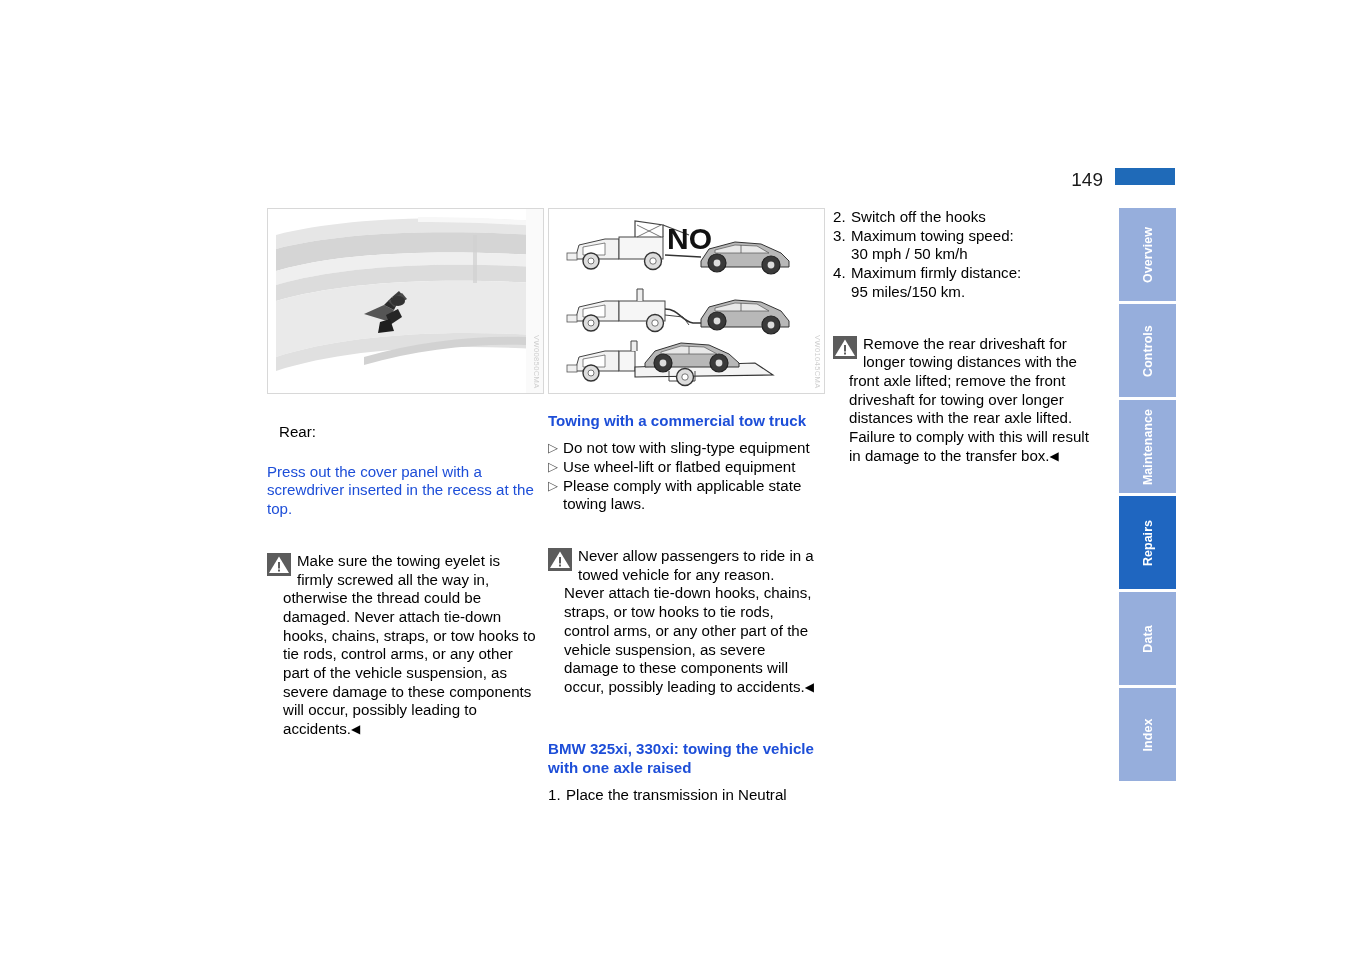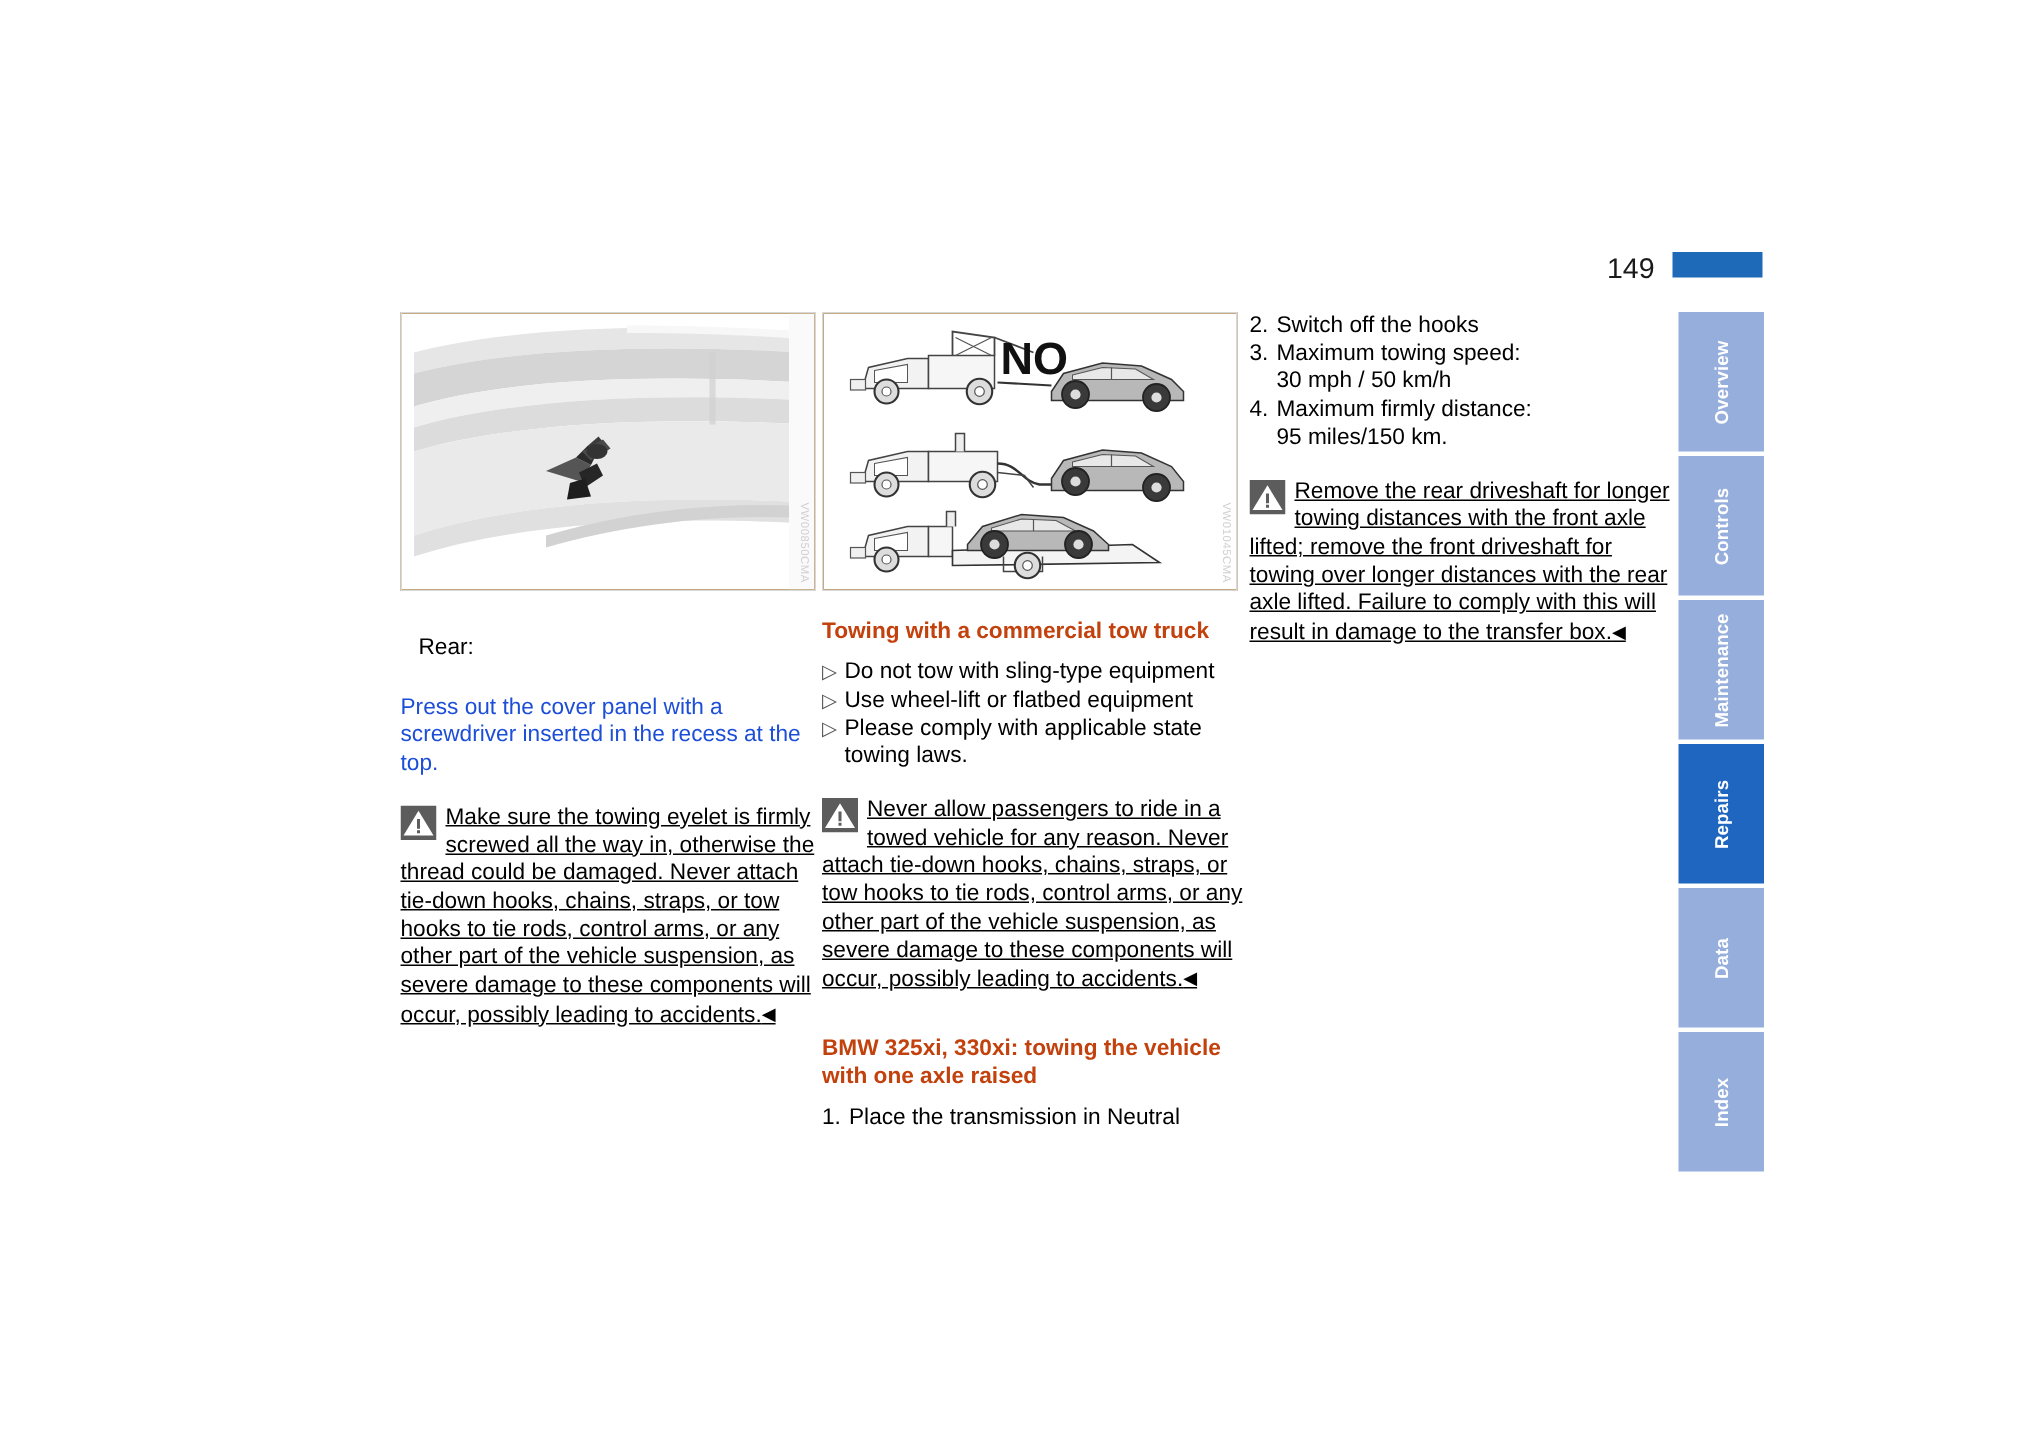--- a/index.html
+++ b/index.html
@@ -65,21 +65,21 @@
   .col-mid    { left: 548px; }
   .col-right  { left: 833px; }
 
   
   .figure {
     position: relative;
     width: 277px;
     height: 186px;
     border: 1px solid #d8d8d8;
     box-sizing: border-box;
-    background: #a16207;
+    background: #0369a1;
     overflow: hidden;
   }
   .figure svg { display: block; }
   .fig-watermark {
     position: absolute;
     right: 2px;
     bottom: 4px;
     font-size: 7.5px;
     letter-spacing: 0.4px;
     color: #cfcfcf;
@@ -98,21 +98,21 @@
   }
   .gap-sm { height: 9px; }
   .gap-md { height: 17px; }
   .gap-lg { height: 26px; }
 
   .subhead {
     font-size: 15.1px;
     font-weight: bold;
     line-height: 19.2px;
     margin: 0;
-    color: #c2410c;
+    color: #1d4ed8;
   }
 
   .caption-label {
     font-size: 15.1px;
     line-height: 18.7px;
     margin: 12px;
   }
 
   
   .bullets { margin: 0; padding: 0; list-style: none; }
@@ -153,21 +153,21 @@
     line-height: 18.7px;
   }
   .warn-icon {
     float: left;
     width: 24px;
     height: 23px;
     margin: 1px 6px 0 0;
     shape-outside: margin-box;
   }
   .warn-icon svg { display: block; }
-  .warn-text { margin: 0; text-decoration: underline; }
+  .warn-text { margin: 16px; }
   .endmark {
     font-size: 12px;
     line-height: 18.7px;
     vertical-align: 1px;
     letter-spacing: 0;
   }
 
   
   .tabs {
     position: absolute;

